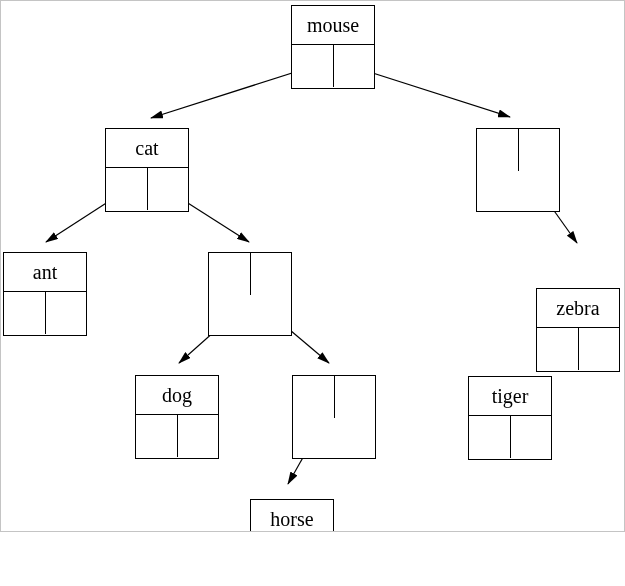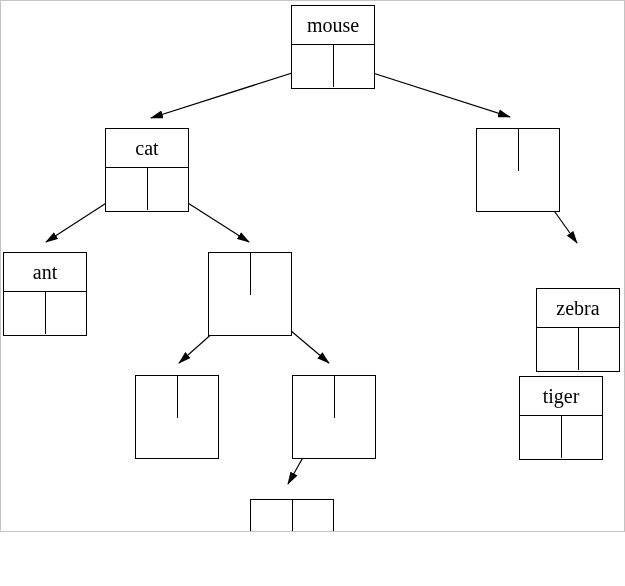--- a/index.html
+++ b/index.html
@@ -113,38 +113,40 @@
         </div>
       </div>
       <div class="node" style="left: 535px; top: 251px; margin-top: 36px;">
         <div class="node-label">zebra</div>
         <div class="node-cells">
           <div class="cell cell-left"></div>
           <div class="cell cell-right"></div>
         </div>
       </div>
       <div class="node" style="left: 134px; top: 374px;">
+        <div class="node-label">dog</div>
         <div class="node-cells">
           <div class="cell cell-left"></div>
           <div class="cell cell-right"></div>
         </div>
       </div>
       <div class="node" style="left: 291px; top: 374px;">
         <div class="node-cells">
           <div class="cell cell-left"></div>
           <div class="cell cell-right"></div>
         </div>
       </div>
-      <div class="node" style="left: 518px; top: 375px; text-align: right;">
+      <div class="node" style="left: 467px; top: 375px; text-align: right;">
         <div class="node-label">tiger</div>
         <div class="node-cells">
           <div class="cell cell-left"></div>
           <div class="cell cell-right"></div>
         </div>
       </div>
       <div class="node" style="left: 249px; top: 498px;">
+        <div class="node-label">horse</div>
         <div class="node-cells">
           <div class="cell cell-left"></div>
           <div class="cell cell-right"></div>
         </div>
       </div>
     </div>
 </div>
 
 </body></html>

